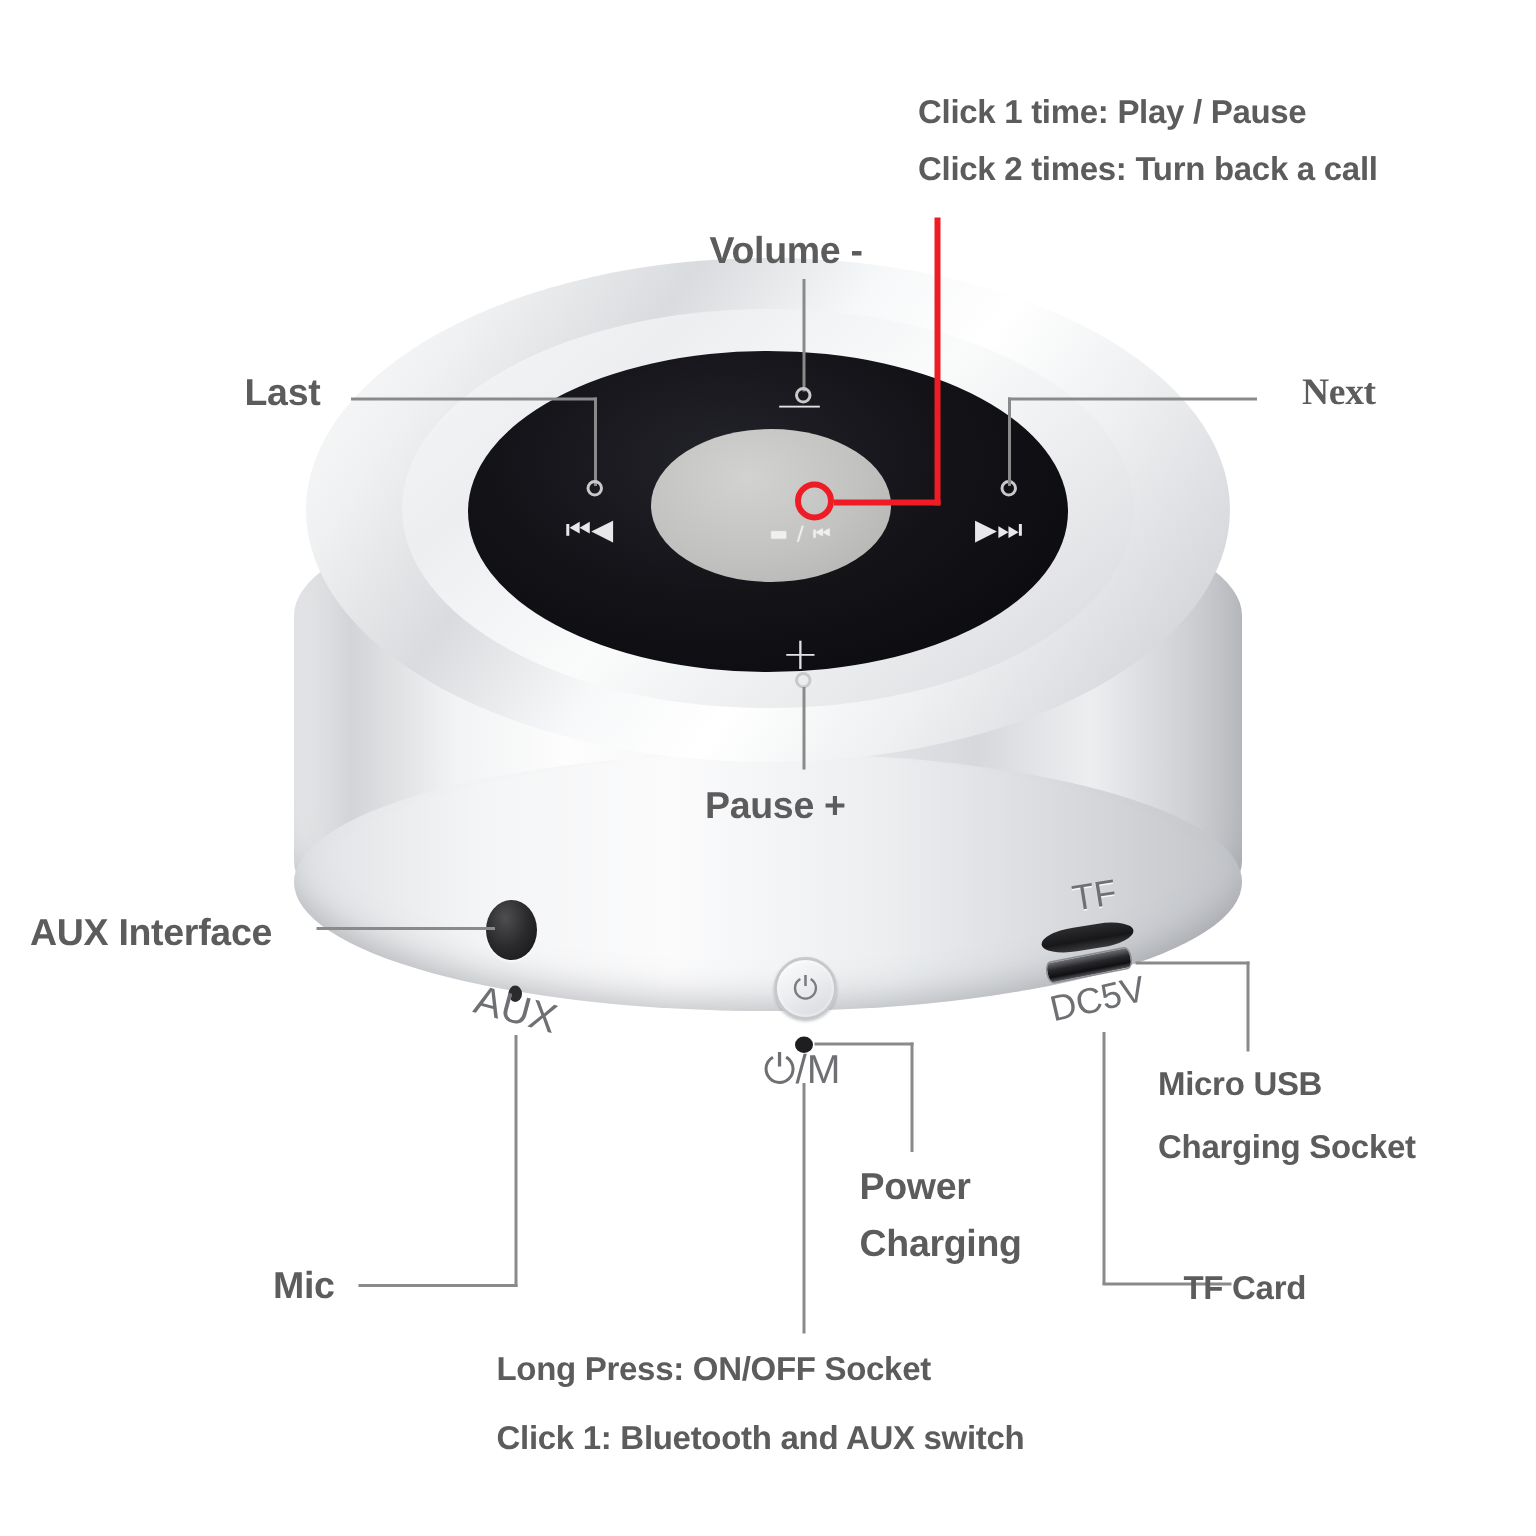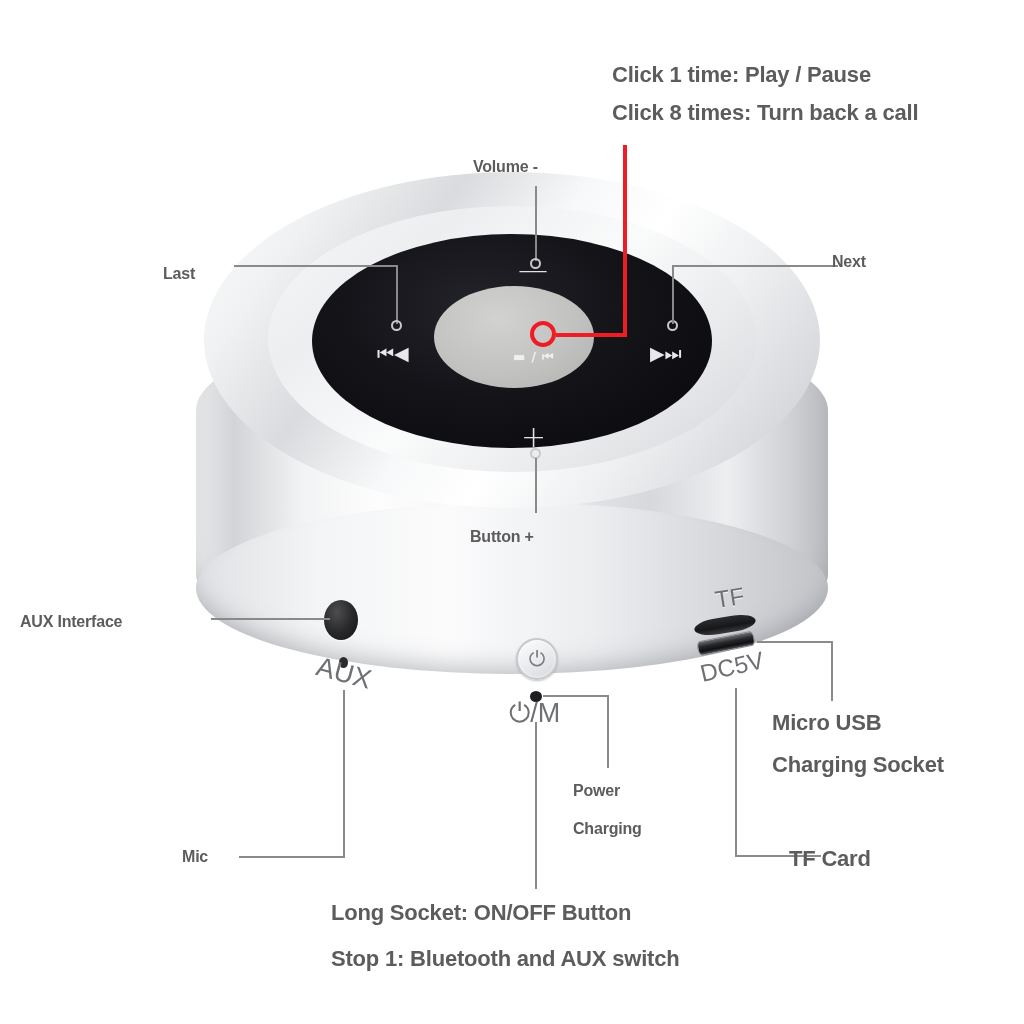--- a/index.html
+++ b/index.html
@@ -16,21 +16,21 @@
     height: 1024px;
     background: #ffffff;
     overflow: hidden;
   }
 
   
   .anno {
     position: absolute;
     color: #5c5c5c;
     font-weight: bold;
-    font-size: 16px;
+    font-size: 25px;
     line-height: 38px;
     white-space: nowrap;
     letter-spacing: -0.2px;
   }
   .anno.big { font-size: 22px; }
 
   
   .lead {
     position: absolute;
     background: #8a8a8a;
@@ -296,55 +296,55 @@
   <div class="tf-slot"></div>
   <div class="usb-slot"></div>
   <div class="engrave-small" style="left:715px; top:586px; transform:rotate(-9deg);">TF</div>
   <div class="engrave-small" style="left:700px; top:655px; transform:rotate(-13deg);">DC5V</div>
 
   <div class="lead redv" style="left:623px; top:145px; height:192px;"></div>
   <div class="lead redh" style="left:556px; top:333px; width:71px;"></div>
   <div class="red-ring" style="left:530px; top:321px;"></div>
 
   <div class="anno big" style="left:612px; top:56px;">Click 1 time: Play / Pause</div>
-  <div class="anno big" style="left:612px; top:94px;">Click 8 times: Turn back a call</div>
+  <div class="anno big" style="left:612px; top:94px;">Click 2 times: Turn back a call</div>
 
   <div class="anno" style="left:473px; top:148px;">Volume -</div>
   <div class="lead v" style="left:535px; top:186px; height:75px;"></div>
   <div class="dot-marker dark" style="left:530px; top:258px;"></div>
 
   <div class="dot-marker dark" style="left:530px; top:448px;"></div>
   <div class="lead v" style="left:535px; top:458px; height:55px;"></div>
-  <div class="anno" style="left:470px; top:518px;">Button +</div>
-
-  <div class="anno" style="left:163px; top:255px;">Last</div>
+  <div class="anno" style="left:470px; top:518px;">Pause +</div>
+
+  <div class="anno" style="left:163px; top:243px;">Last</div>
   <div class="lead h" style="left:234px; top:265px; width:164px;"></div>
   <div class="lead v" style="left:396px; top:265px; height:59px;"></div>
   <div class="dot-marker dark" style="left:391px; top:320px;"></div>
 
   <div class="dot-marker dark" style="left:667px; top:320px;"></div>
   <div class="lead v" style="left:672px; top:265px; height:59px;"></div>
   <div class="lead h" style="left:672px; top:265px; width:166px;"></div>
-  <div class="anno" style="left:832px; top:243px;">Next</div>
+  <div class="anno" style="left:868px; top:243px;font-family:Liberation Serif, serif;">Next</div>
 
   <div class="anno" style="left:20px; top:603px;text-align:right;">AUX Interface</div>
   <div class="lead h" style="left:211px; top:618px; width:119px;"></div>
 
   <div class="anno" style="left:182px; top:838px;">Mic</div>
   <div class="lead h" style="left:239px; top:856px; width:106px;"></div>
   <div class="lead v" style="left:343px; top:690px; height:168px;"></div>
 
   <div class="lead h" style="left:543px; top:695px; width:66px;"></div>
   <div class="lead v" style="left:607px; top:695px; height:73px;"></div>
   <div class="anno" style="left:573px; top:772px;">Power</div>
   <div class="anno" style="left:573px; top:810px;">Charging</div>
 
   <div class="lead v" style="left:535px; top:722px; height:167px;"></div>
-  <div class="anno big" style="left:331px; top:894px;">Long Socket: ON/OFF Button</div>
-  <div class="anno big" style="left:331px; top:940px;">Stop 1: Bluetooth and AUX switch</div>
+  <div class="anno big" style="left:331px; top:894px;">Long Press: ON/OFF Socket</div>
+  <div class="anno big" style="left:331px; top:940px;">Click 1: Bluetooth and AUX switch</div>
 
   <div class="lead h" style="left:757px; top:641px; width:76px;"></div>
   <div class="lead v" style="left:831px; top:641px; height:60px;"></div>
   <div class="anno big" style="left:772px; top:704px;">Micro USB</div>
   <div class="anno big" style="left:772px; top:746px;text-align:right;">Charging Socket</div>
 
   <div class="lead v" style="left:735px; top:688px; height:168px;"></div>
   <div class="lead h" style="left:735px; top:855px; width:86px;"></div>
   <div class="anno big" style="left:789px; top:840px;">TF Card</div>
 

